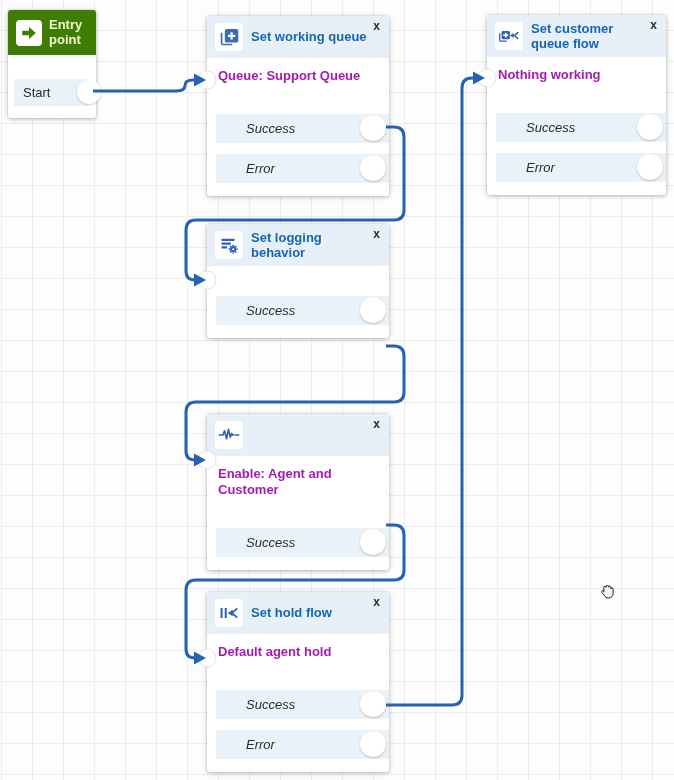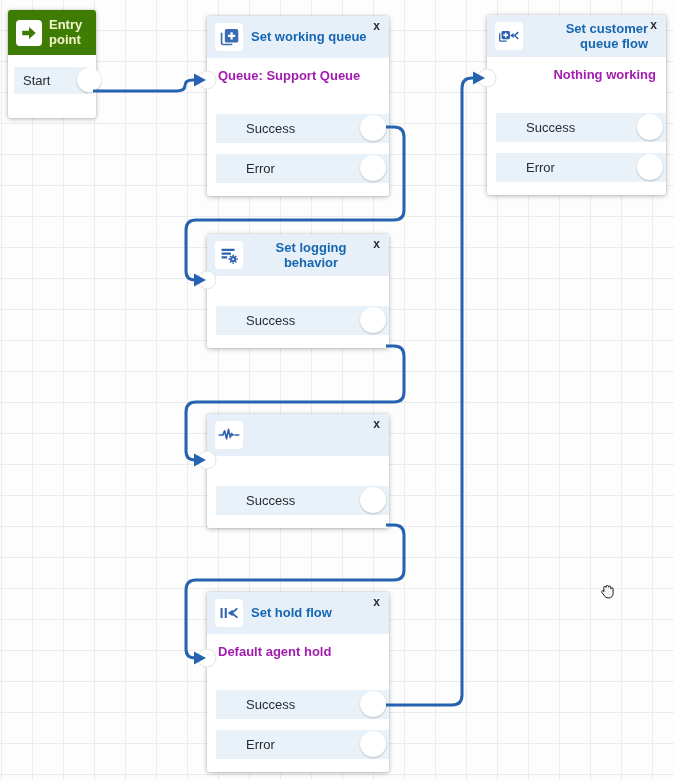--- a/index.html
+++ b/index.html
@@ -58,21 +58,21 @@
     cursor: pointer;
     line-height: 1;
   }
   .block-detail {
     padding: 10px 10px 0 11px;
     font-size: 13px;
     font-weight: bold;
     color: #a21caf;
     line-height: 16px;
   }
-  .rows { margin-top: 30px; padding-bottom: 9px; }
+  .rows { margin-top: 30px; padding-bottom: 9px; font-style: italic; }
   .row {
     position: relative;
     margin: 0 0 11px 9px;
     height: 29px;
     background: #e9f1f9;
     display: flex;
     align-items: center;
     padding-left: 30px;
     font-size: 13px;
     color: #272c31;
@@ -84,24 +84,24 @@
     width: 26px; height: 26px;
     border-radius: 50%;
     background: #ffffff;
     box-shadow: 0 1px 2px rgba(0,0,0,.22);
     cursor: pointer;
   }
 
   
   #block-entry          { left: 8px;   top: 10px;  width: 88px;  height: 108px; }
   #block-working-queue  { left: 207px; top: 16px;  width: 182px; }
-  #block-logging        { left: 207px; top: 234px; width: 182px; text-align: center; }
+  #block-logging        { left: 207px; top: 224px; width: 182px; }
   #block-recording      { left: 207px; top: 414px; width: 182px; }
   #block-hold           { left: 207px; top: 592px; width: 182px; }
-  #block-customer-queue { left: 487px; top: 15px;  width: 179px; text-align: right; }
+  #block-customer-queue { left: 487px; top: 15px;  width: 179px; }
 
   
   .entry-header {
     min-height: 45px;
     background: #3e7c03;
     display: flex; align-items: center; gap: 7px;
     padding: 6px 6px 6px 8px;
     border-radius: 3px 3px 0 0;
     justify-content: space-between;
   }
@@ -111,21 +111,21 @@
     background: #ffffff;
     border-radius: 4px;
     display: flex; align-items: center; justify-content: center;
   }
   .entry-title {
     color: #f7f4d0;
     font-weight: bold;
     font-size: 13px;
     line-height: 1.12;
   }
-  .entry-rows { margin-top: 12px; }
+  .entry-rows { margin-top: 24px; }
   .entry-row {
     position: relative;
     margin-left: 6px;
     width: 74px;
     height: 27px;
     background: #e9f1f9;
     display: flex; align-items: center;
     padding-left: 9px;
     font-size: 13px;
     color: #272c31;
@@ -231,20 +231,21 @@
 
   <div class="block" id="block-recording">
     <div class="block-header">
       <span class="block-icon">
         <svg class="icon-svg" width="26" height="26" viewBox="0 0 28 28">
           <path d="M3.5 14 H7 M21 14 H24.5 M7.5 14 l1.7-4.5 2.2 8.5 2-10 2 8.5 1.5-4.2 .9 1.7 h1.4" fill="none" stroke="#2f62b0" stroke-width="1.8" stroke-linejoin="round" stroke-linecap="round"></path>
         </svg>
       </span>
       <span class="block-close">x</span>
     </div>
+    <div class="block-detail">Enable: Agent and Customer</div>
     <div class="rows">
       <div class="row">
         <span>Success</span>
         <span class="port"></span>
       </div>
     </div>
   </div>
 
   <div class="block" id="block-hold">
     <div class="block-header">

